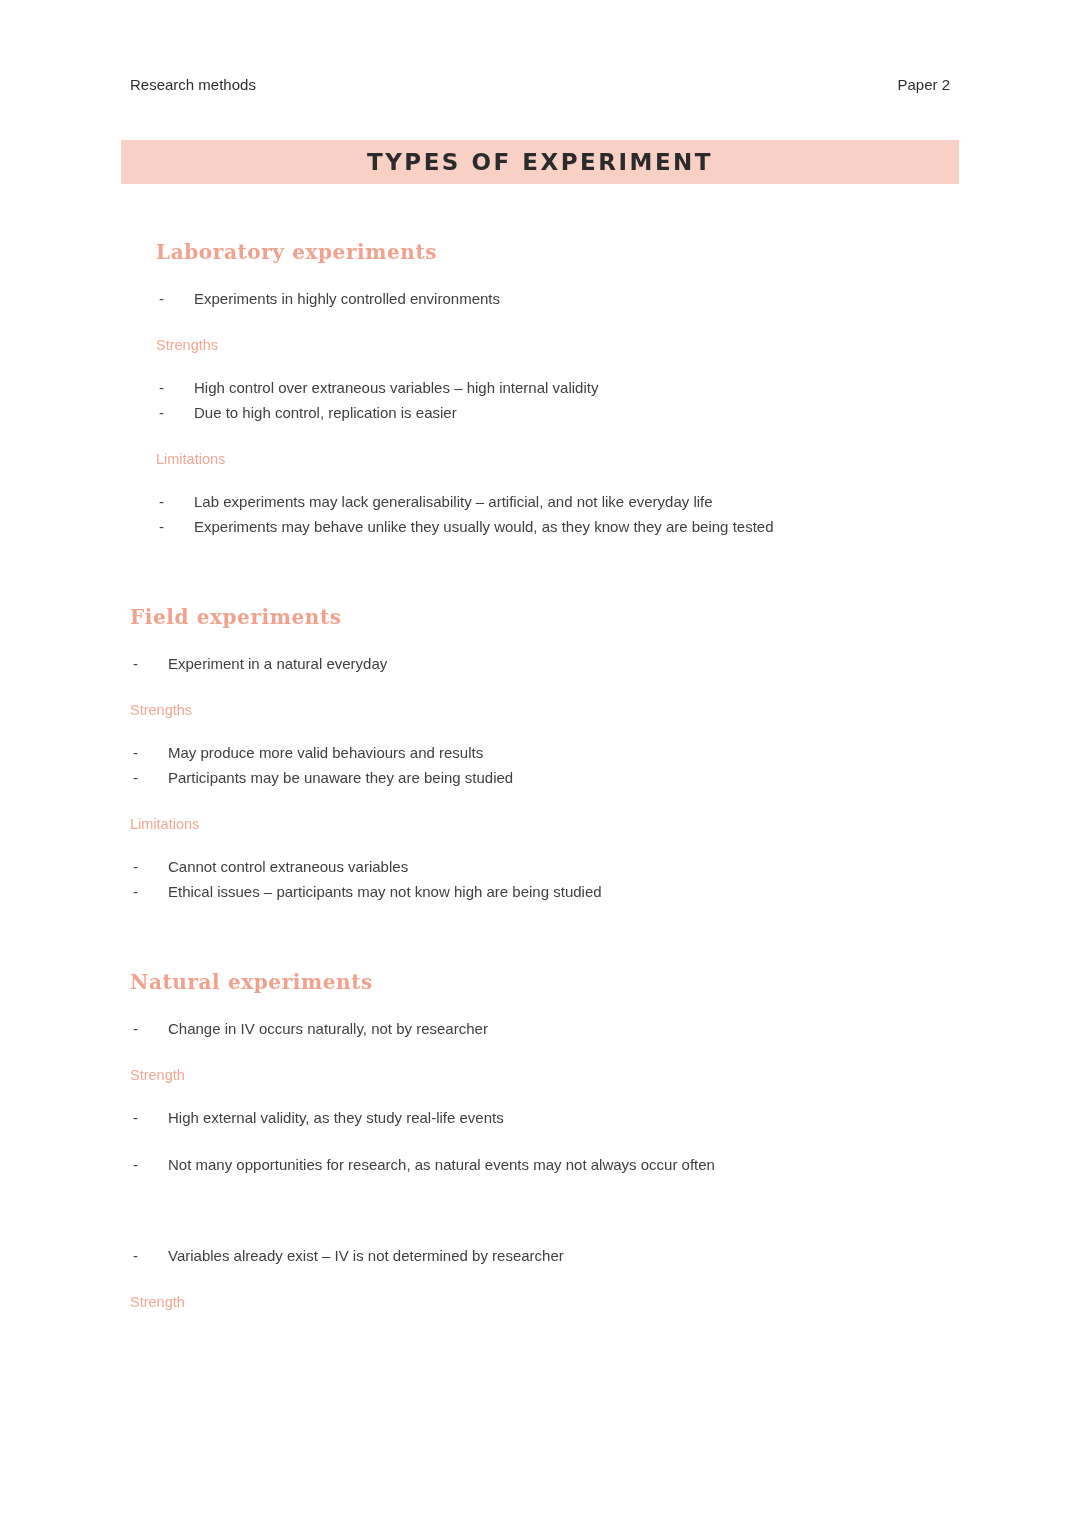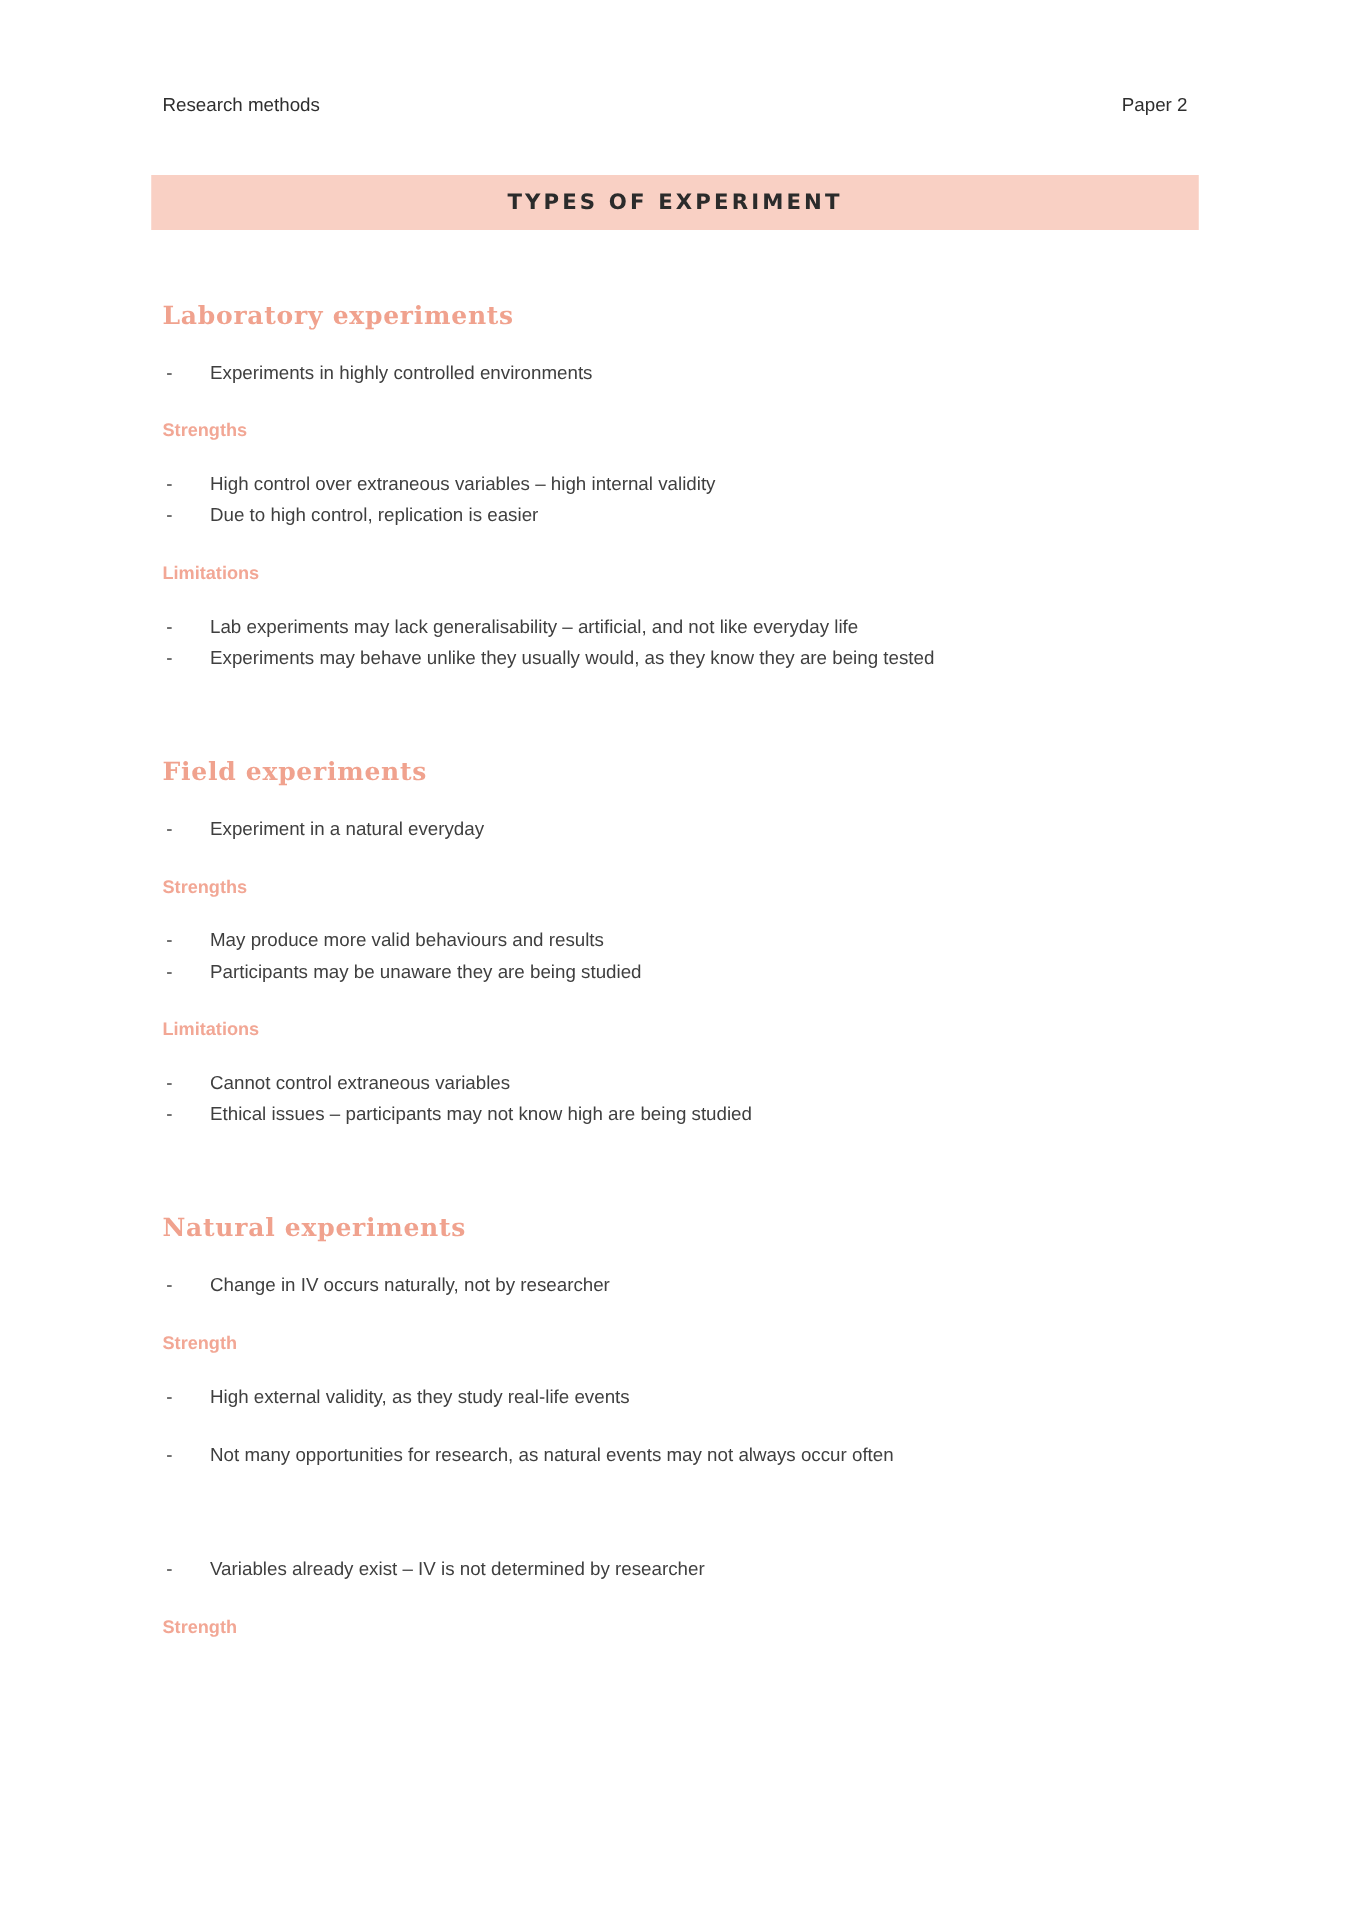--- a/index.html
+++ b/index.html
@@ -33,39 +33,39 @@
     margin: 47px -9px 0 -9px;
     height: 44px;
     background: #f9d0c4;
     display: flex;
     align-items: center;
     justify-content: center;
   }
   .banner-title {
     font-family: "DejaVu Sans", sans-serif;
     font-weight: bold;
-    font-size: 17px;
+    font-size: 23px;
     letter-spacing: 2.5px;
     color: #2b2b2b;
   }
   .content { margin-top: 0; }
   .section { margin-top: 66px; }
-  .section.first { margin-top: 56px; }
+  .section.first { margin-top: 56px; margin-left: 26px; }
   .section-title {
     font-family: "DejaVu Serif", serif;
     font-weight: bold;
     font-size: 20px;
     letter-spacing: 0.6px;
     color: #f0a28e;
     margin: 0;
   }
   .sub-label {
     margin-top: 26px;
     font-size: 14.5px;
-    font-weight: bold;
+    font-weight: normal;
     color: #f2a795;
   }
   .bullet-group { margin-top: 22px; }
   .bullet-row {
     display: flex;
     align-items: flex-start;
     font-size: 15px;
     line-height: 25px;
     color: #3f3f3f;
   }

